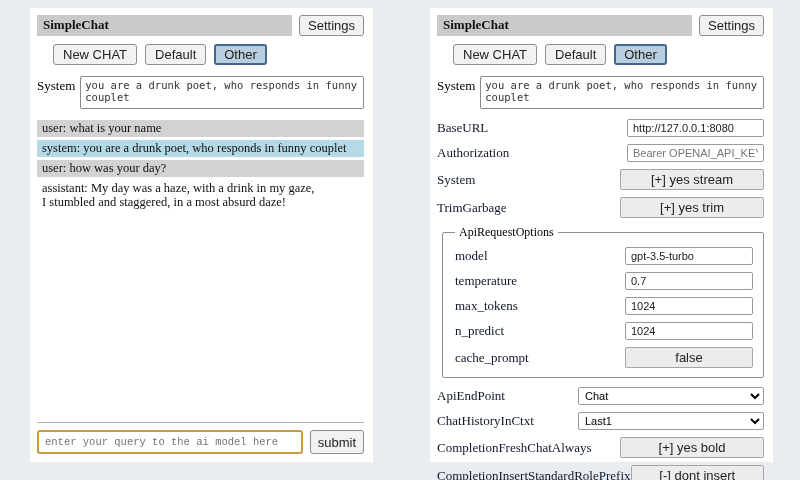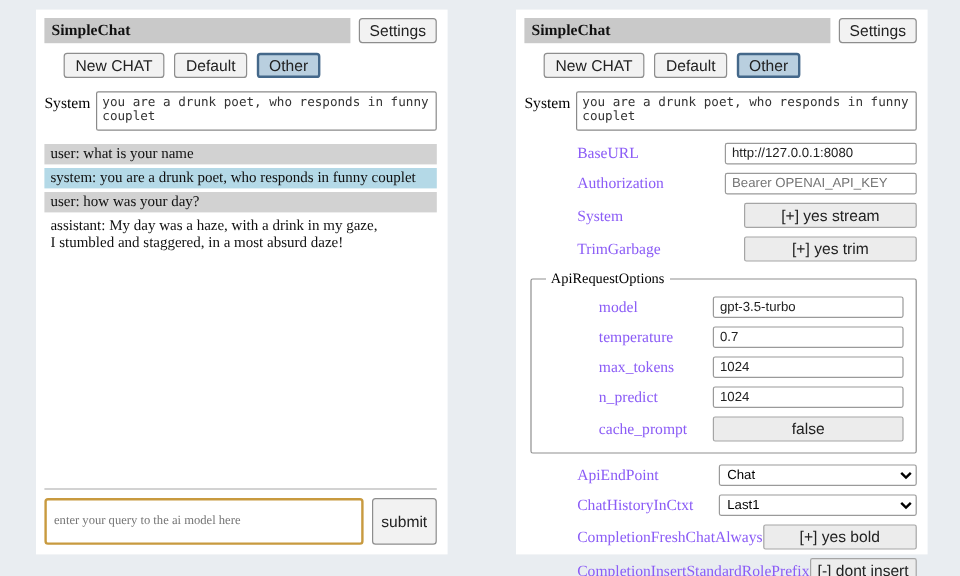--- a/index.html
+++ b/index.html
@@ -26,39 +26,39 @@
   
   .messages{margin-top:11px;}
   .msg{font-size:12.5px;line-height:1.12;padding:1px 5px 2px;margin-bottom:3px;
        white-space:pre-line;color:#101010;}
   .msg.role-system{background:#b4d9e7;}
   .msg.role-user{background:#d2d2d2;}
   .msg.role-assistant{background:#ffffff;}
   
   .settings{margin-top:10px;font-size:13px;}
   .srow{display:flex;justify-content:space-between;align-items:center;margin-bottom:7px;}
-  .srow .lbl{color:#8b5cf6;margin-left:44px;}
-  .ctl-input{width:160px;box-sizing:border-box;border:1px solid #9a9a9a;border-radius:2px;
+  .srow .lbl{color:#0f172a;}
+  .ctl-input{width:137px;box-sizing:border-box;border:1px solid #9a9a9a;border-radius:2px;
       font-family:"Liberation Sans", sans-serif;font-size:11px;padding:2px 5px;color:#222;}
   .ctl-btn{width:144px;box-sizing:border-box;background:#ececec;border:1px solid #a5a5a5;
       border-radius:2px;padding:2px 0;}
-  .ctl-select{width:165px;box-sizing:border-box;font-family:"Liberation Sans", sans-serif;
+  .ctl-select{width:186px;box-sizing:border-box;font-family:"Liberation Sans", sans-serif;
       font-size:11px;padding:1px 2px;border:1px solid #9a9a9a;border-radius:2px;background:#fff;}
   fieldset{border:1px solid #8f8f8f;border-radius:2px;margin:2px 0 9px 5px;
       padding:2px 10px 2px 12px;}
   legend{font-size:12px;padding:0 4px;}
   fieldset .srow{margin:5px 0 7px;}
-  fieldset .ctl-input,fieldset .ctl-btn{width:159px;}
+  fieldset .ctl-input,fieldset .ctl-btn{width:128px;}
   
   .spacer{flex:1;}
   hr{border:none;border-top:1px solid #b5b5b5;margin:0 0 7px;width:100%;}
   .footer{display:flex;gap:7px;align-items:stretch;}
   .footer input{flex:1;border:1px solid #9a9a9a;border-radius:3px;
-      font-family:Liberation Serif, serif;font-size:10.5px;padding:2px 6px;
-      height:39px;box-sizing:border-box;color:#555;}
+      font-family:Liberation Mono, monospace;font-size:10.5px;padding:2px 6px;
+      height:24px;box-sizing:border-box;color:#555;}
   .footer input.focused{border:2px solid #c89a3f;}
   .footer button{padding:2px 7px;}
 </style>
 </head>
 <body>
 
 <div class="stage">
 
   <div class="panel">
     <div class="hdr">

